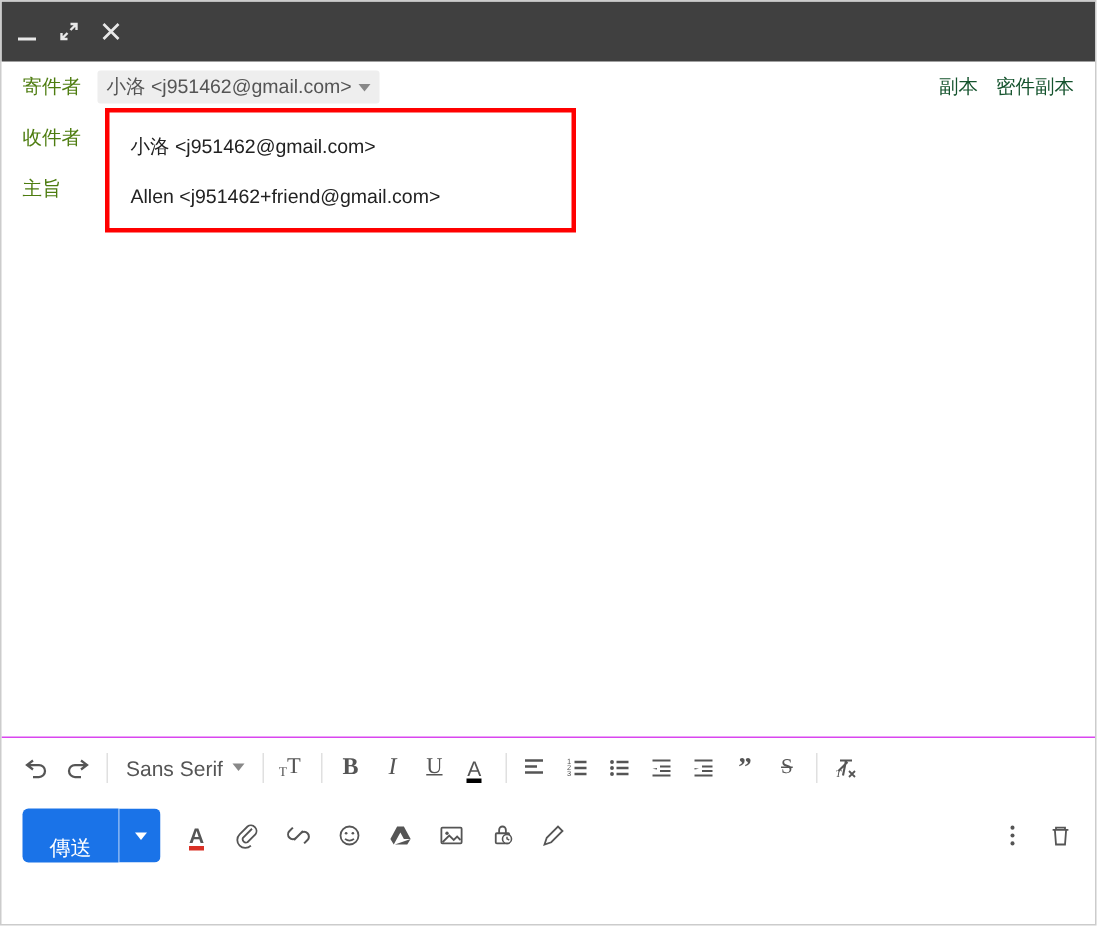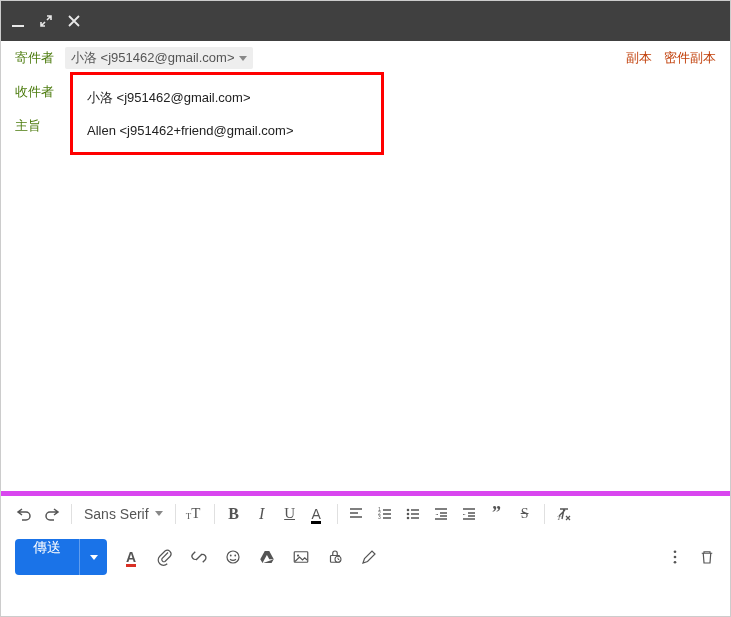--- a/index.html
+++ b/index.html
@@ -47,21 +47,21 @@
   .from-chip .caret {
     width: 0; height: 0;
     border-left: 4px solid transparent;
     border-right: 4px solid transparent;
     border-top: 5px solid #888;
   }
   .row .right-links {
     margin-left: auto;
     display: flex;
     gap: 12px;
-    color: #c2410c;
+    color: #14532d;
   }
   .right-links span { cursor: pointer; }
   .dropdown {
     position: absolute;
     top: 72px;
     left: 70px;
     width: 314px;
     background: #fff;
     border: 3px solid #ff0000;
     z-index: 10;
@@ -70,21 +70,21 @@
   .dropdown .item {
     padding: 8px 14px;
     font-size: 13px;
     color: #222;
     cursor: pointer;
   }
   .body-area {
     height: 348px;
   }
   .format-bar {
-    border-top: 5px solid #d946ef;
+    border-top: 1px solid #d946ef;
     height: 40px;
     display: flex;
     align-items: center;
     padding: 0 10px;
     gap: 2px;
     color: #555;
   }
   .fmt-btn {
     min-width: 26px;
     height: 28px;
@@ -128,21 +128,21 @@
   }
   .send-btn {
     background: #1a73e8;
     color: #fff;
     border: none;
     padding: 0 18px;
     height: 36px;
     font-size: 14px;
     border-radius: 4px 0 0 4px;
     cursor: pointer;
-    display:flex;align-items:flex-start;
+    display:flex;align-items:flex-end;
   }
   .send-split {
     background: #1a73e8;
     width: 28px;
     height: 36px;
     border-left: 1px solid rgba(255,255,255,0.3);
     border-radius: 0 4px 4px 0;
     display:flex;align-items:center;justify-content:center;
     cursor:pointer;
   }

